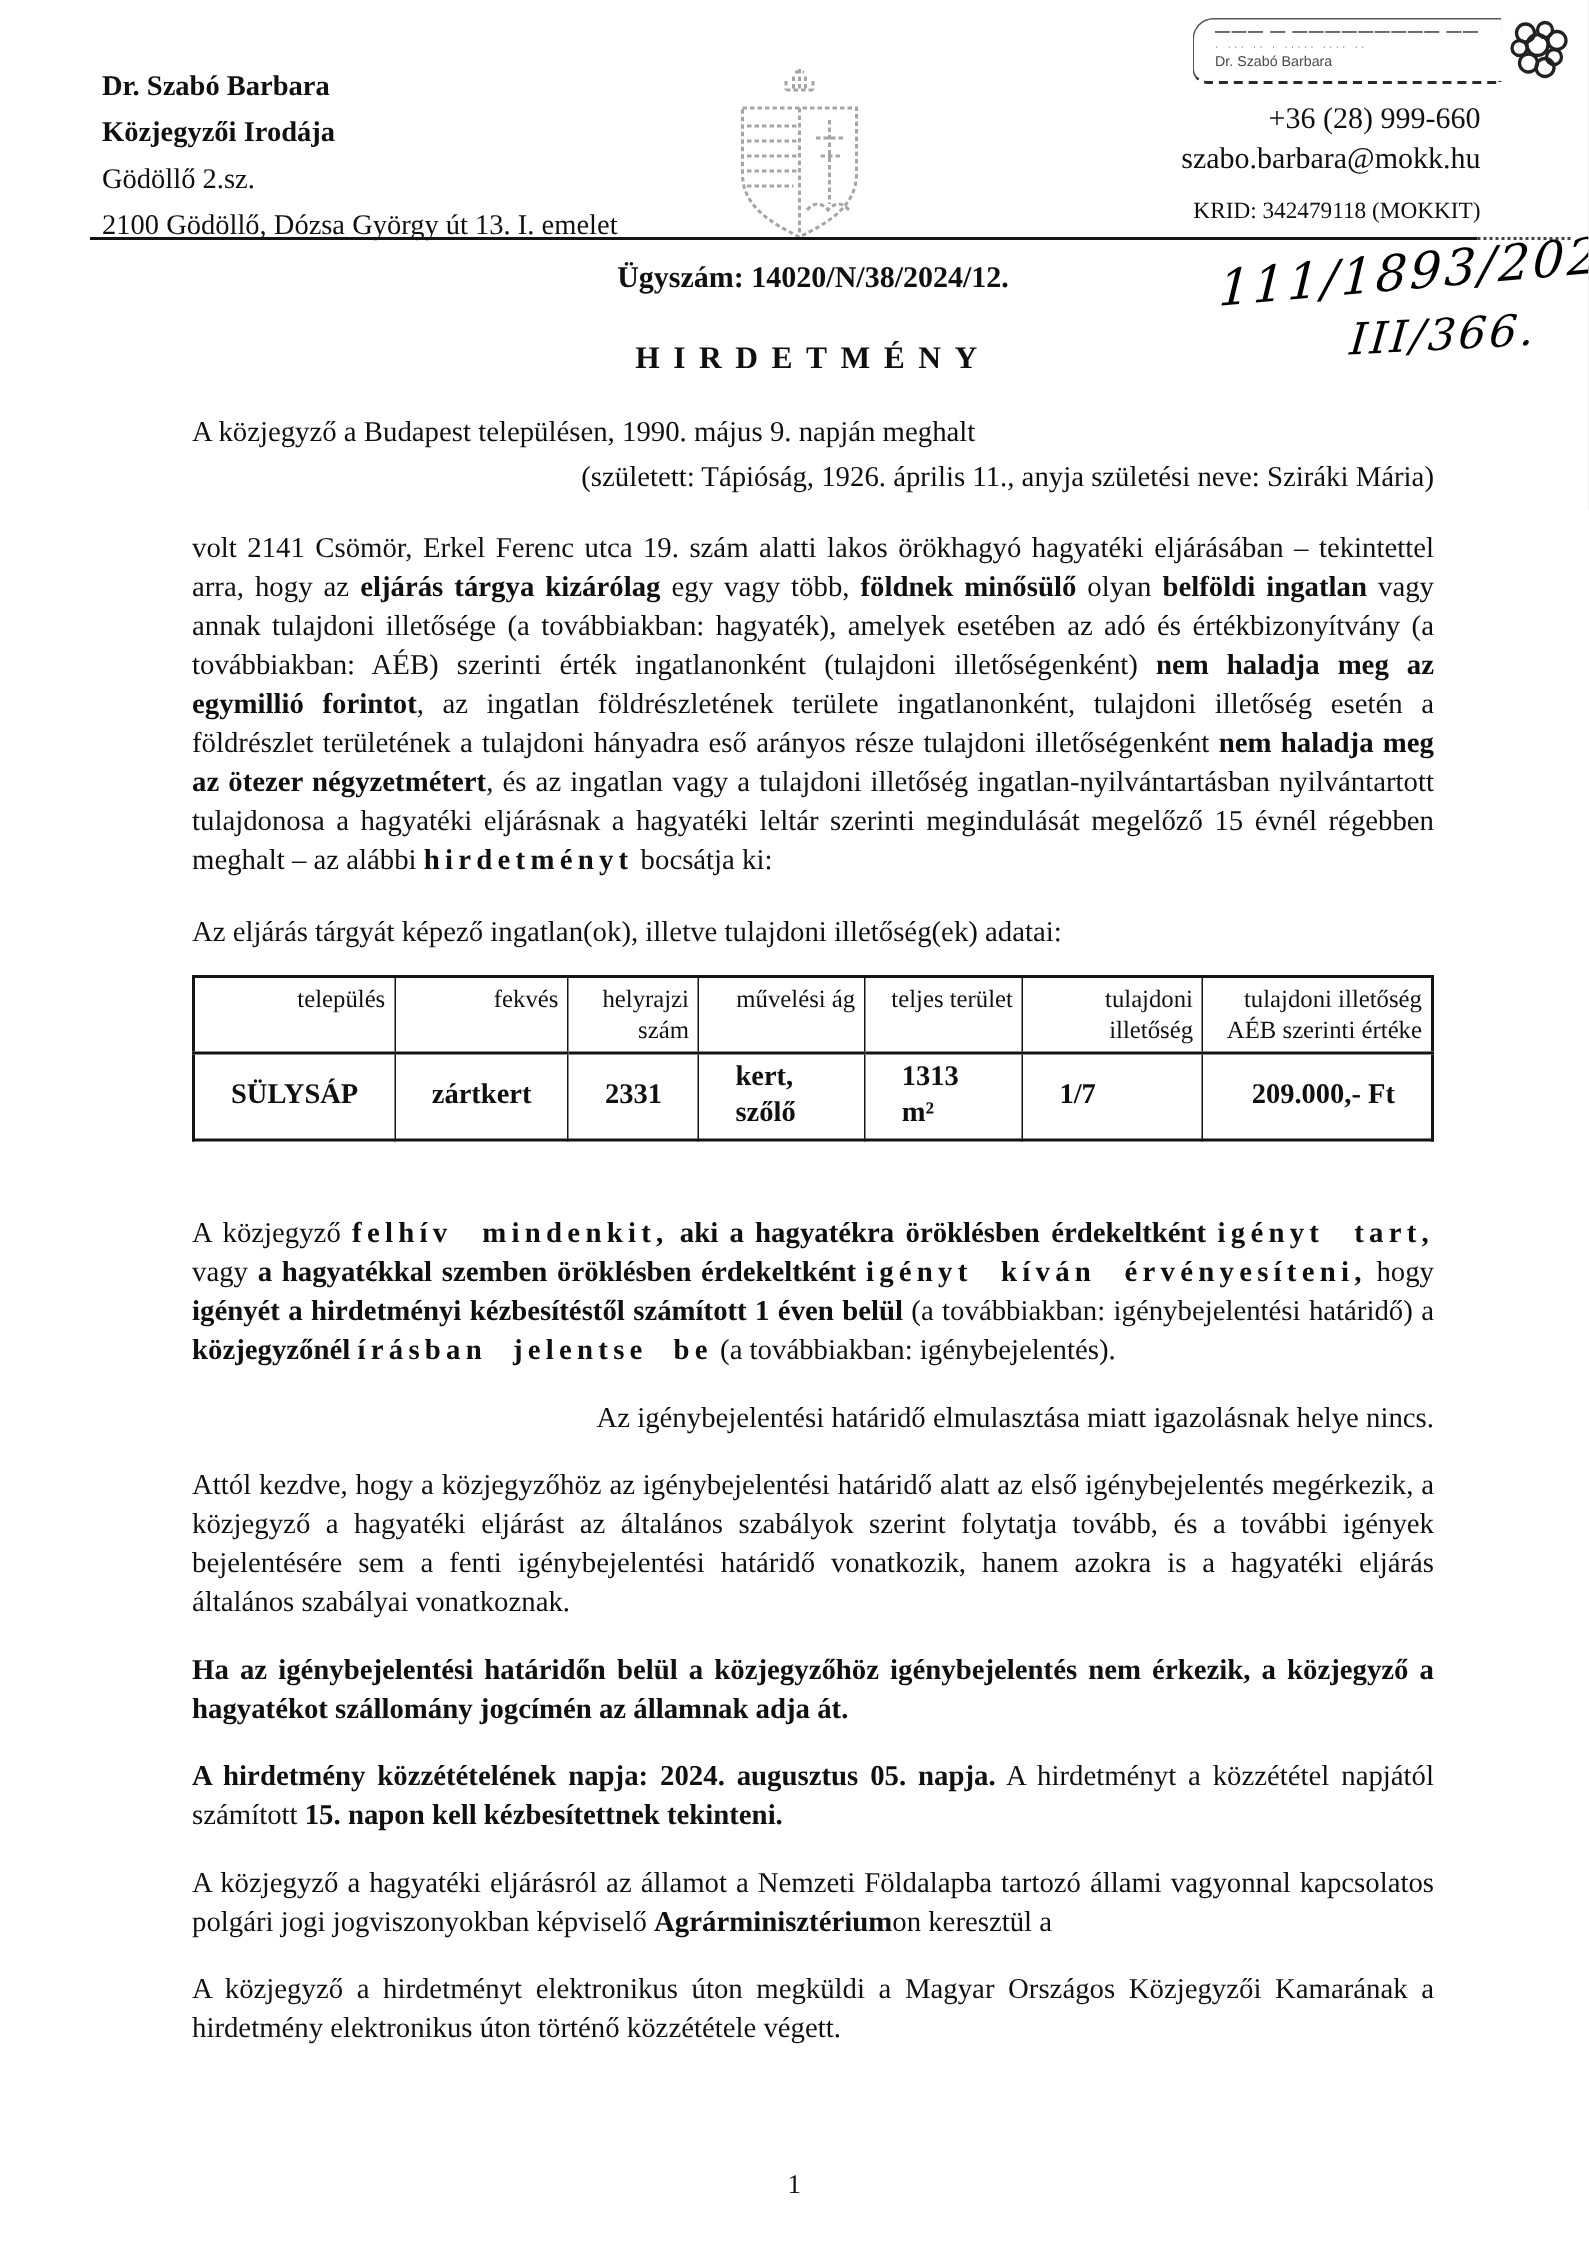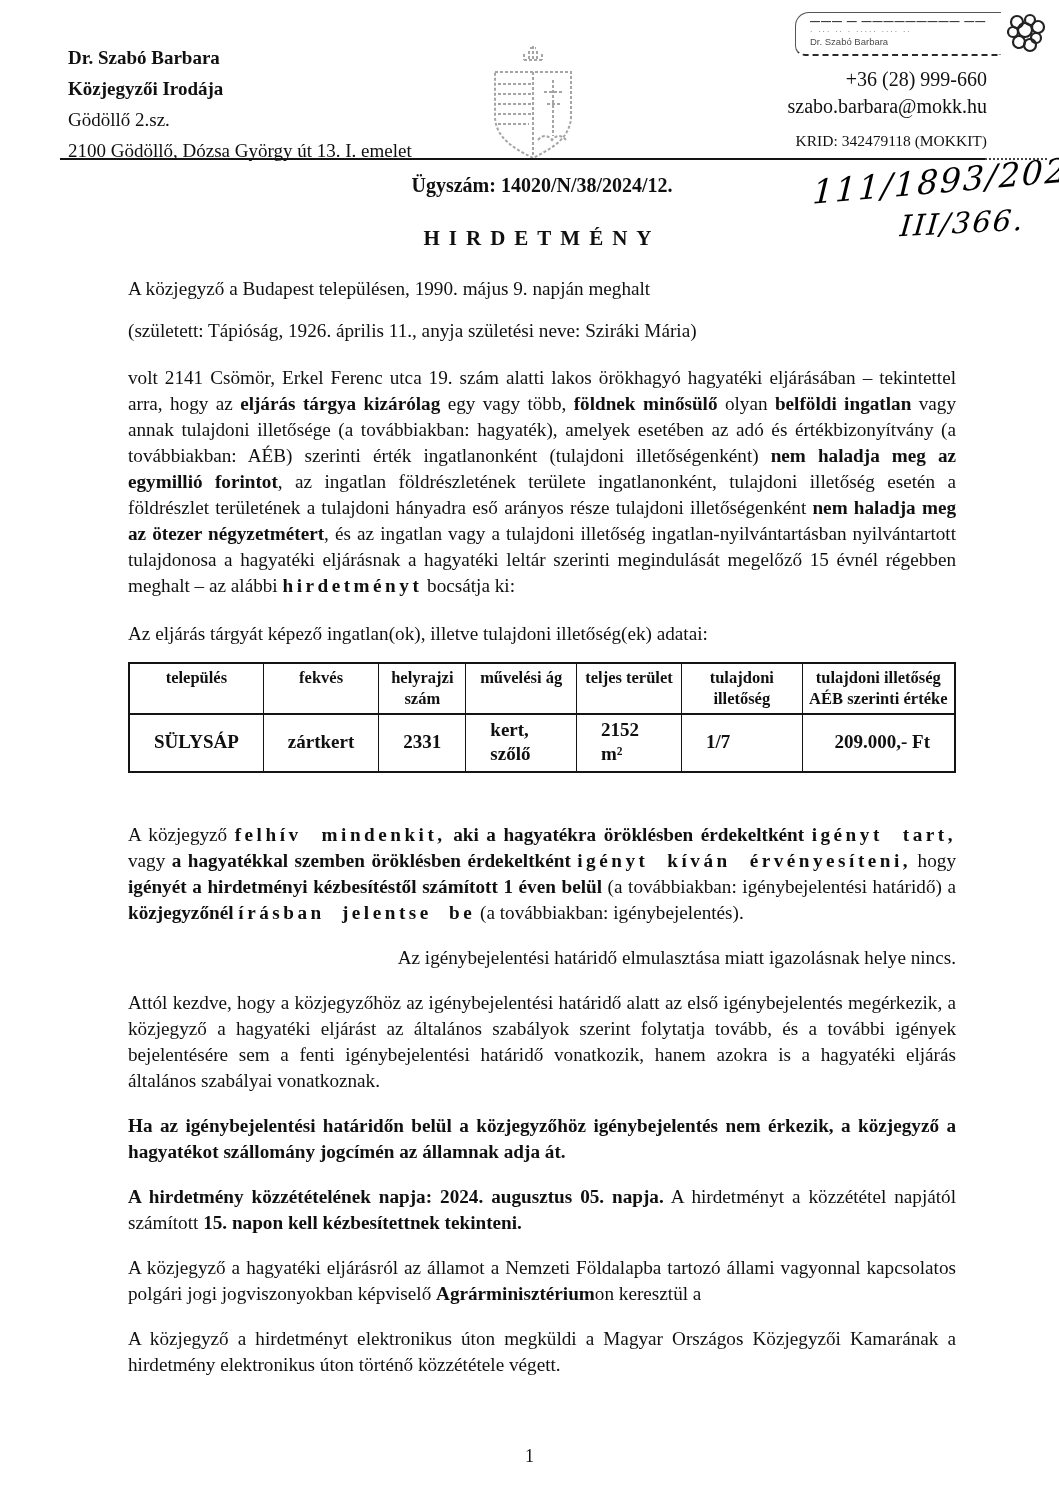--- a/index.html
+++ b/index.html
@@ -36,33 +36,33 @@
   .corner-seal{position:absolute;left:1002px;top:13px;}
   
   .hand{position:absolute;font-family:"DejaVu Serif", serif;font-style:italic;color:#000;}
   .hand-top{left:812px;top:160px;font-size:33px;letter-spacing:2px;transform:rotate(-5deg) skewX(-8deg);}
   .hand-bottom{left:900px;top:206px;font-size:29px;letter-spacing:2px;transform:rotate(-3deg) skewX(-8deg);}
   
   .content{position:absolute;left:128px;top:166px;width:828px;font-size:19.2px;line-height:26px;text-align:justify;}
   .content p{margin:19px 0 0;}
   .case-line{margin:6px 0 0 !important;font-weight:bold;font-size:20px;text-align:center;}
   .doc-title{margin:27px 0 0 !important;text-align:center;font-weight:bold;font-size:21px;letter-spacing:9px;}
-  .p-intro{margin:25px 0 16px !important;text-align:left;}
+  .p-intro{margin:25px 0 4px !important;text-align:left;}
   .deceased-name{margin:16px 0 0 !important;text-align:center;font-weight:bold;font-size:19.5px;}
-  .deceased-birth{margin:1px 0 0 !important;text-align:left;}
+  .deceased-birth{margin:1px 0 0 !important;text-align:right;}
   .p-main{margin:21px 0 0 !important;}
   .p-table-intro{margin:22px 0 0 !important;text-align:left;}
   .p-notice{margin:49px 0 0 !important;}
   .p-bold{font-weight:bold;}
   .b{font-weight:bold;}
   .sp{font-weight:bold;letter-spacing:3.5px;word-spacing:9px;}
   
   table.prop{border-collapse:collapse;width:100%;margin-top:15px;border:2.5px solid #141414;
     font-family:"Liberation Serif", serif;}
-  table.prop th{font-weight:bold;font-size:16.5px;text-align:center;vertical-align:top;
+  table.prop th{font-weight:normal;font-size:16.5px;text-align:right;vertical-align:top;
     padding:3px 6px 4px;border:1.5px solid #141414;border-bottom:2.5px solid #141414;line-height:21px;}
   table.prop td{font-weight:bold;font-size:19px;padding:3px 24px 5px;border:1.5px solid #141414;line-height:24px;}
   table.prop td.num-right{text-align:right;}
   
   .page-num{position:absolute;left:50%;top:1446px;transform:translateX(-50%);font-size:18px;}
 </style>
 </head>
 <body>
 
 <div class="page">
@@ -153,21 +153,21 @@
           <th>tulajdoni illetőség</th>
           <th>tulajdoni illetőség AÉB szerinti értéke</th>
         </tr>
       </thead>
       <tbody>
         <tr>
           <td>SÜLYSÁP</td>
           <td>zártkert</td>
           <td>2331</td>
           <td>kert, szőlő</td>
-          <td>2152 m²</td>
+          <td>1313 m²</td>
           <td>1/7</td>
           <td class="num-right">209.000,- Ft</td>
         </tr>
       </tbody>
     </table>
 
     <p class="p-notice"><span>A közjegyző </span><span class="sp">felhív mindenkit,</span><span class="b"> aki a hagyatékra öröklésben érdekeltként </span><span class="sp">igényt tart,</span><span> vagy </span><span class="b">a hagyatékkal szemben öröklésben érdekeltként </span><span class="sp">igényt kíván érvényesíteni,</span><span> hogy </span><span class="b">igényét a hirdetményi kézbesítéstől számított 1 éven belül</span><span> (a továbbiakban: igénybejelentési határidő) a </span><span class="b">közjegyzőnél </span><span class="sp">írásban jelentse be</span><span> (a továbbiakban: igénybejelentés).</span></p>
 
     <p style="text-align:right;">Az igénybejelentési határidő elmulasztása miatt igazolásnak helye nincs.</p>
 

